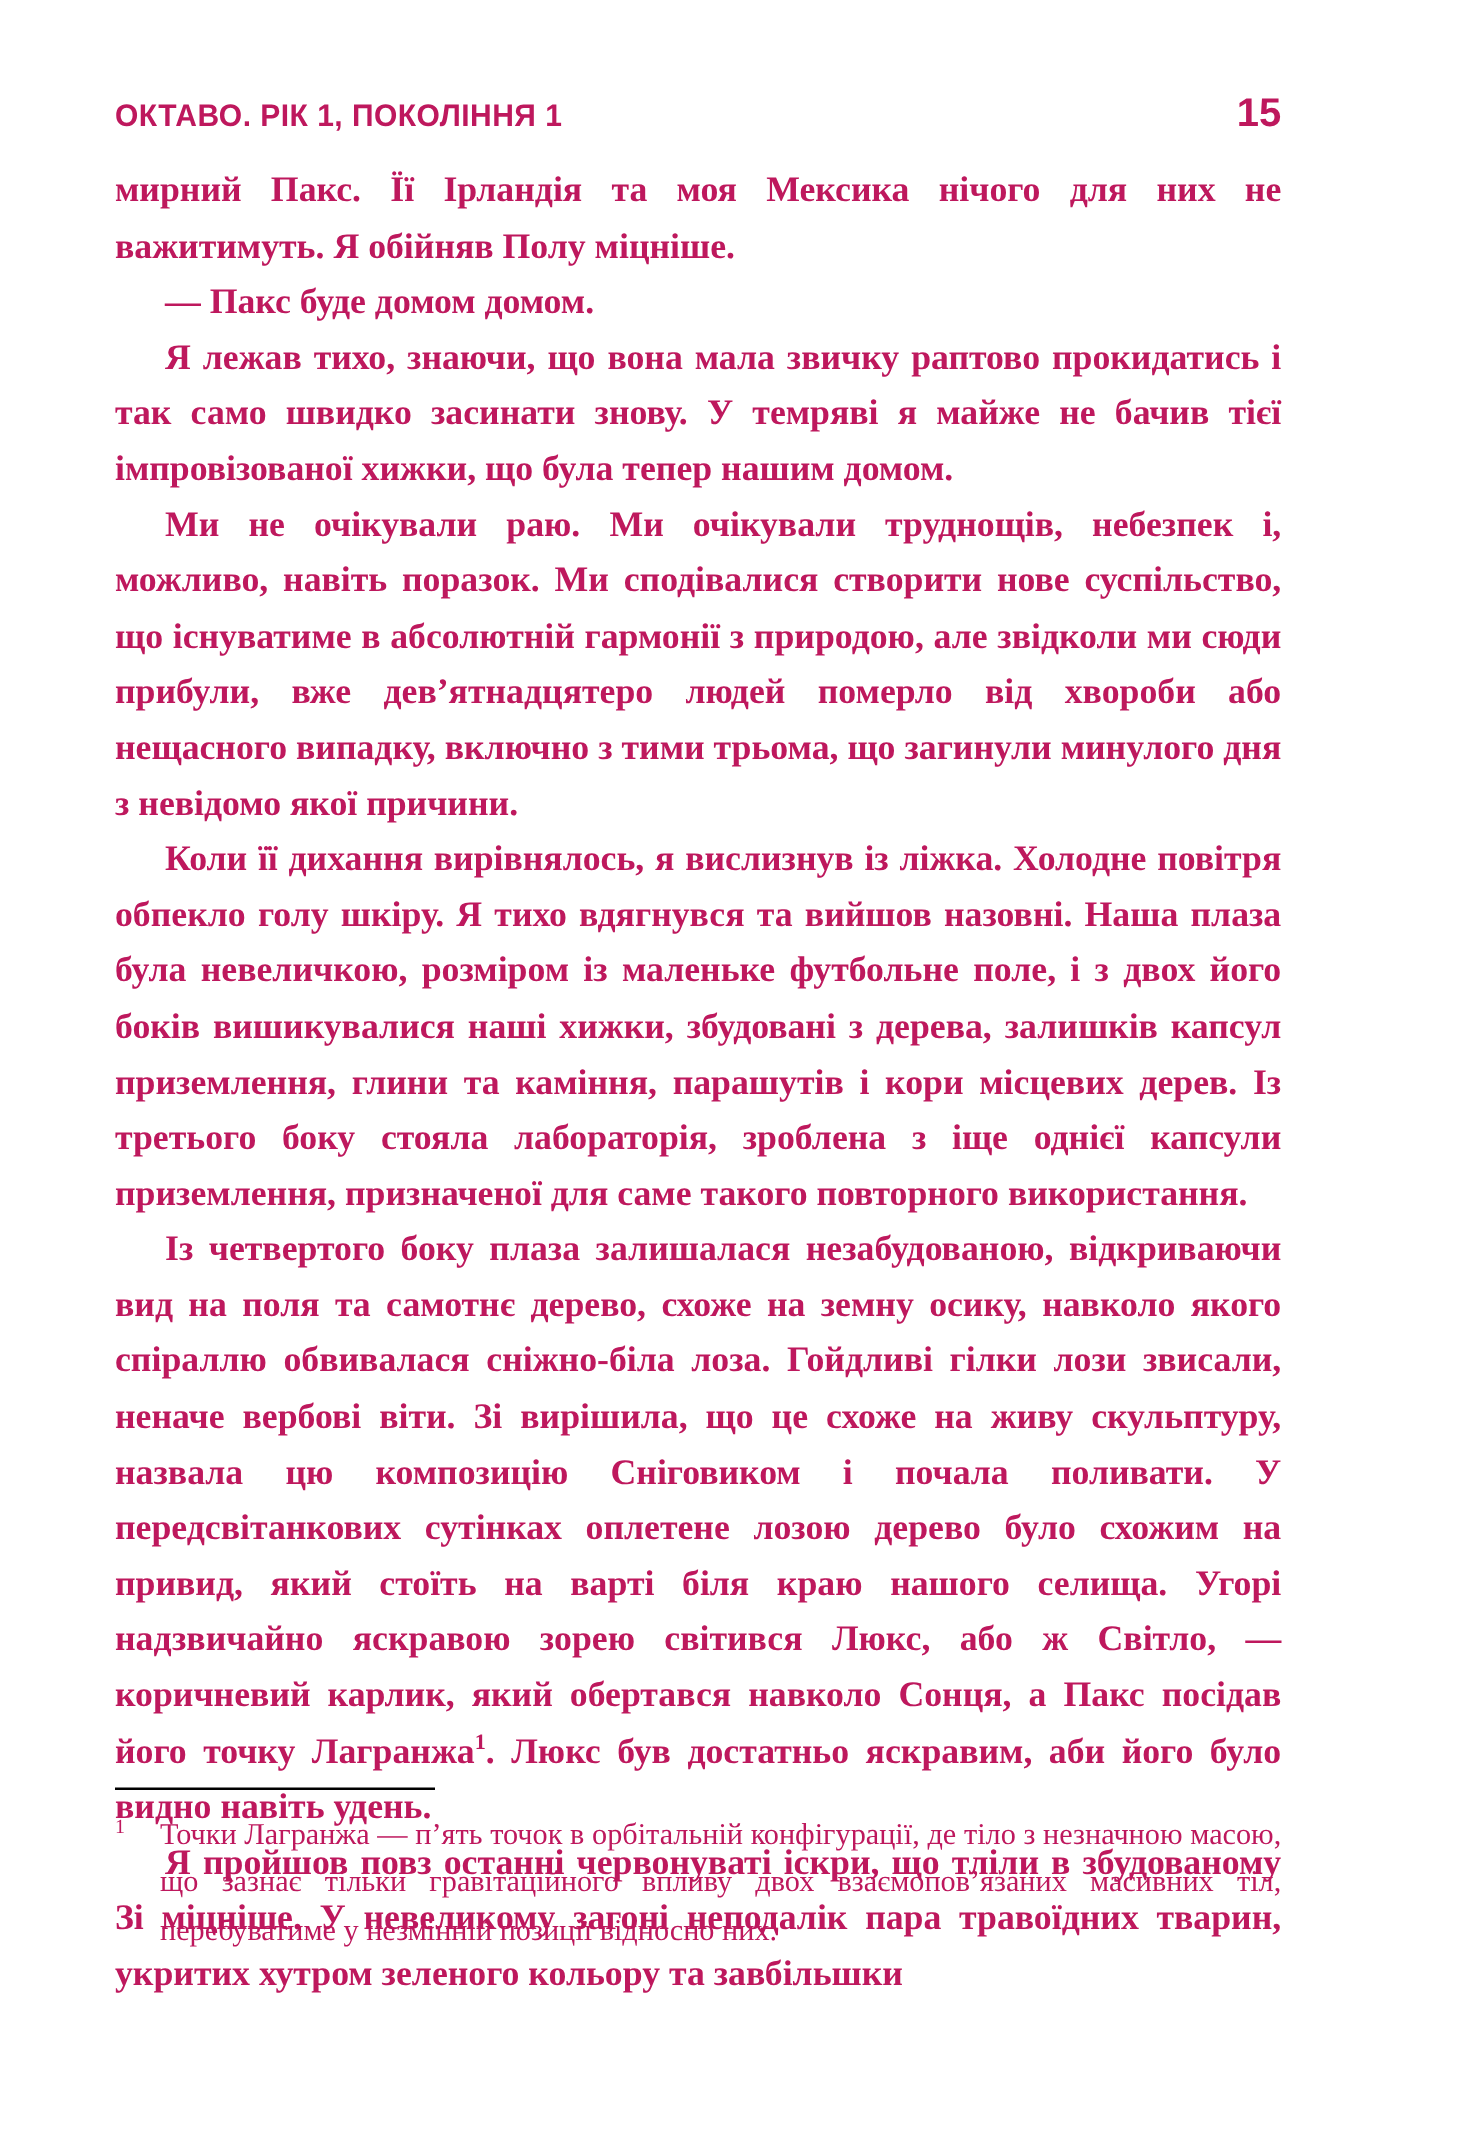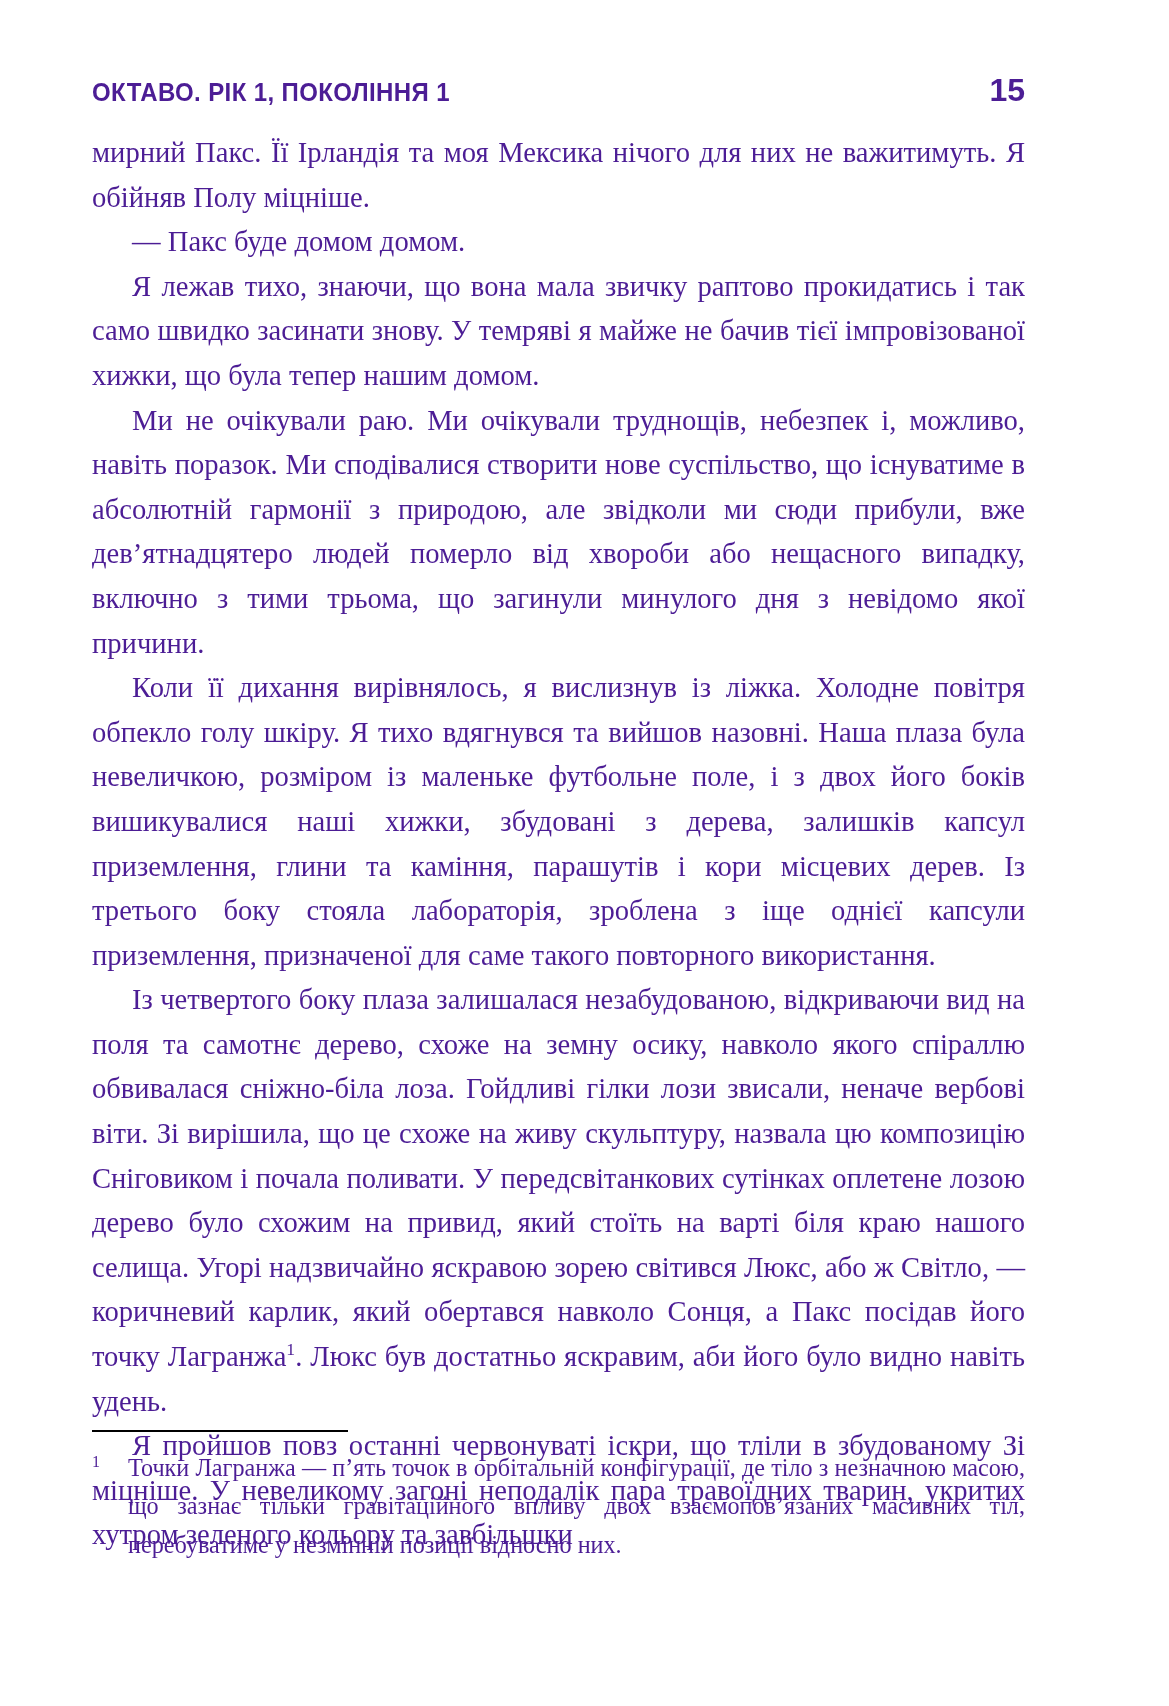--- a/index.html
+++ b/index.html
@@ -9,21 +9,21 @@
     background: #ffffff;
   }
   .page {
     position: relative;
     width: 1036px;
     height: 1706px;
     background: #ffffff;
     box-sizing: border-box;
     overflow: hidden;
     font-family: "Liberation Serif", "DejaVu Serif", serif;
-    color: #4c1d95;
+    color: #be185d;
   }
 
   
   .running-head {
     position: absolute;
     left: 92px;
     top: 72px;
     width: 933px;
     display: flex;
     align-items: baseline;
@@ -50,20 +50,21 @@
   .text-block {
     position: absolute;
     left: 92px;
     top: 131px;
     width: 933px;
     font-size: 28.6px;
     line-height: 44.6px;
     text-align: justify;
     text-justify: inter-word;
     hyphens: manual;
+    font-weight: bold;
     -webkit-hyphens: manual;
   }
   .text-block p {
     margin: 0;
     text-indent: 40px;
   }
   .text-block p.no-indent {
     text-indent: 0;
   }
 

